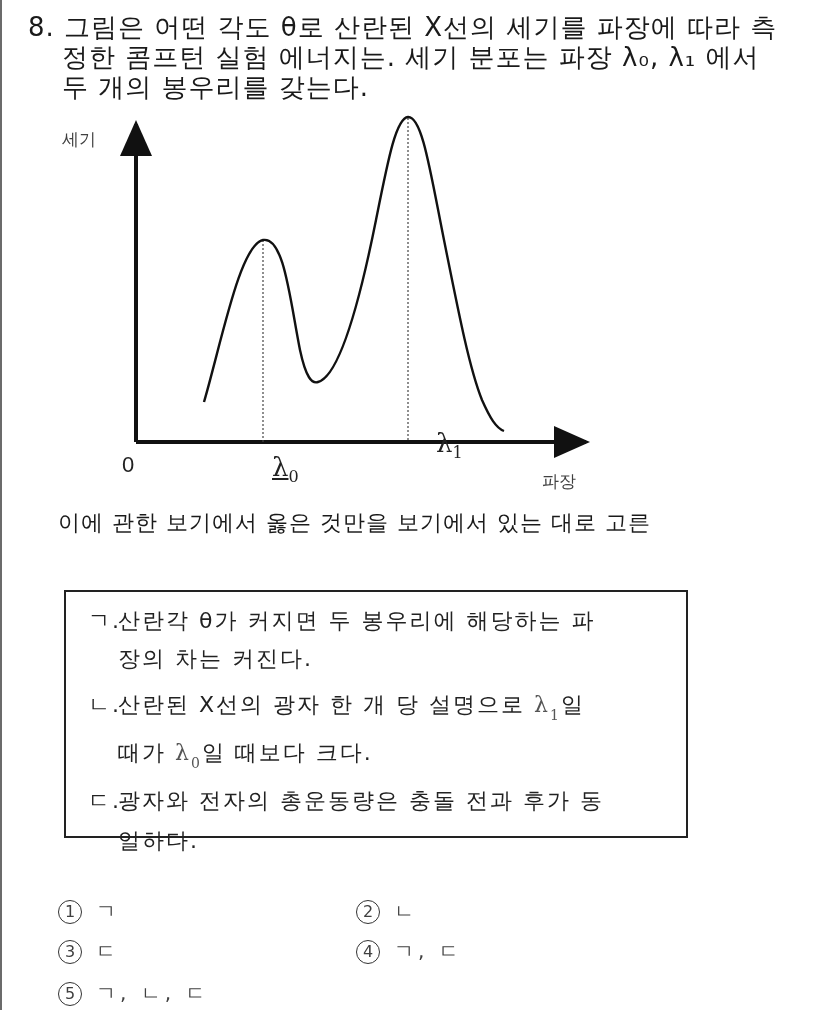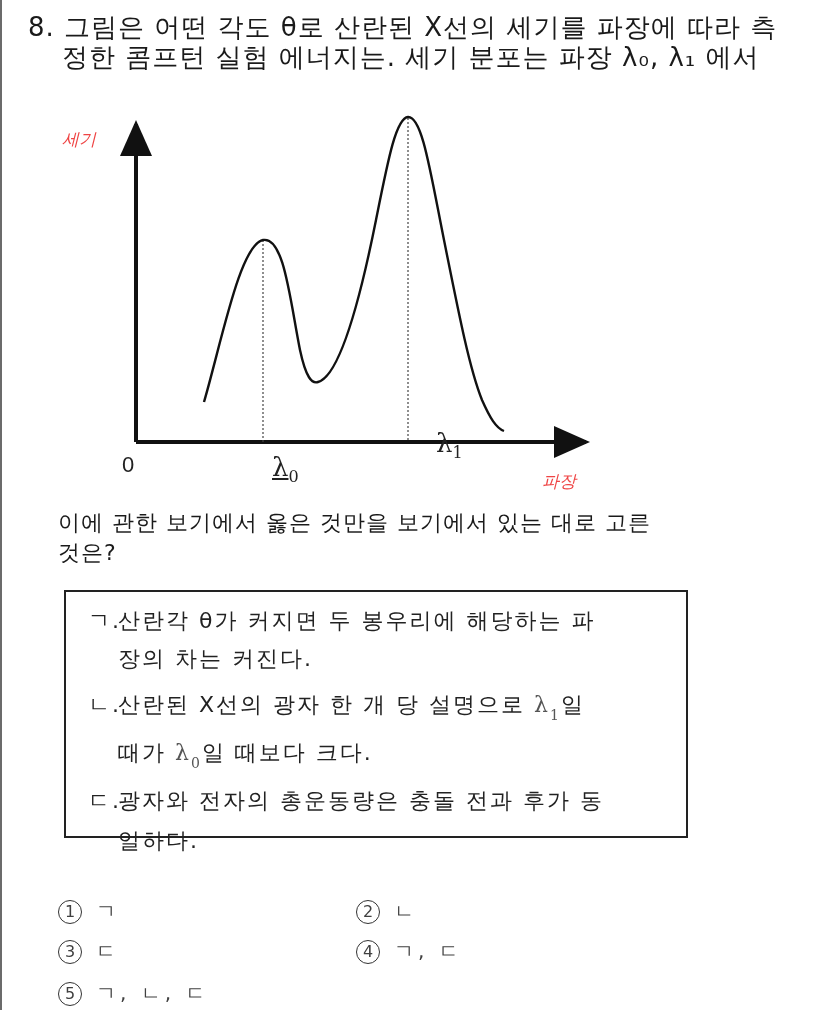--- a/index.html
+++ b/index.html
@@ -4,21 +4,21 @@
 <style>
   html, body { margin:0; padding:0; background:#ffffff; }
   body { width:826px; height:1010px; position:relative; overflow:hidden;
          font-family:"DejaVu Sans", "Liberation Sans", sans-serif; color:#1a1a1a; }
   .left-border { position:absolute; left:0; top:0; width:2px; height:1010px; background:#6b6b6b; }
   .q-text { position:absolute; left:28px; top:12px; width:760px; font-size:26px; line-height:30px; letter-spacing:1px; }
   .q-text .line { white-space:nowrap; }
   .q-text .indent { padding-left:34px; }
   sub { font-size:13px; vertical-align:-3px; }
   .graph { position:absolute; left:0; top:0; width:826px; height:520px; }
-  .axis-label { position:absolute; font-size:17px; color:#ef4444;font-style:italic; }
+  .axis-label { position:absolute; font-size:17px; color:#404040; }
   .tick-label { position:absolute; font-family:"DejaVu Serif", "Liberation Serif", serif; font-size:26px; color:#222; }
   .tick-label sub { font-size:16px; vertical-align:-6px; }
   .prompt { position:absolute; left:58px; top:508px; width:720px; font-size:22px; line-height:30px; letter-spacing:1px; }
   .box { position:absolute; left:64px; top:590px; width:624px; height:248px; border:2px solid #222; box-sizing:border-box; }
   .stmt { position:absolute; left:22px; font-size:22px; letter-spacing:2px; color:#222; white-space:nowrap; }
   .stmt .mark { display:inline-block; width:30px; }
   .stmt-cont { position:absolute; left:52px; font-size:22px; letter-spacing:2px; color:#222; white-space:nowrap; }
   .lam { font-family:"DejaVu Serif", "Liberation Serif", serif; color:#555; font-size:22px; }
   .lam sub { font-size:14px; vertical-align:-8px; }
   .choice { position:absolute; font-size:20px; color:#404040; white-space:nowrap; }
@@ -30,20 +30,21 @@
 <body>
 
 <div class="left-border"></div>
 
 <div class="q-text">
   <div class="line">
     <span>8.</span>
     <span>그림은 어떤 각도 θ로 산란된 X선의 세기를 파장에 따라 측</span>
   </div>
   <div class="line indent">정한 콤프턴 실험 에너지는. 세기 분포는 파장 λ₀, λ₁ 에서</div>
+  <div class="line indent">두 개의 봉우리를 갖는다.</div>
 </div>
 
 <div class="graph">
   <svg width="826" height="520" viewBox="0 0 826 520">
     <defs>
       <marker id="arrow" markerWidth="10" markerHeight="10" refX="8" refY="5" orient="auto">
         <path d="M0,1 L9,5 L0,9 z" fill="#111"></path>
       </marker>
     </defs>
 
@@ -66,21 +67,20 @@
   </svg>
   <div class="axis-label" style="left:62px; top:128px;">세기</div>
   <div class="tick-label" style="left:122px; top:452px; font-family:'Liberation Sans',sans-serif; font-size:22px;">0</div>
   <div class="tick-label" style="left:272px; top:452px;text-decoration:underline;">λ<sub>0</sub></div>
   <div class="tick-label" style="left:436px; top:428px;">λ<sub>1</sub></div>
   <div class="axis-label" style="left:542px; top:470px;">파장</div>
 </div>
 
 <div class="prompt">
   <div>이에 관한 보기에서 옳은 것만을 보기에서 있는 대로 고른</div>
-  <div>것은?</div>
 </div>
 
 <div class="box">
   <div class="stmt" style="top:14px;">
     <span class="mark">ㄱ.</span><span>산란각 θ가 커지면 두 봉우리에 해당하는 파</span>
   </div>
   <div class="stmt-cont" style="top:52px;">장의 차는 커진다.</div>
 
   <div class="stmt" style="top:98px;">
     <span class="mark">ㄴ.</span><span>산란된 X선의 광자 한 개 당 설명으로 </span><span class="lam"><span>λ</span><sub>1</sub></span><span>일</span>

